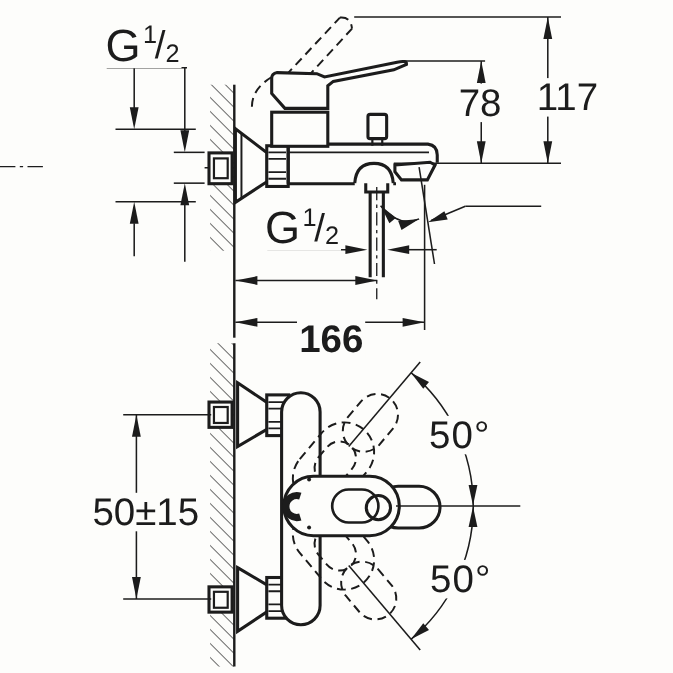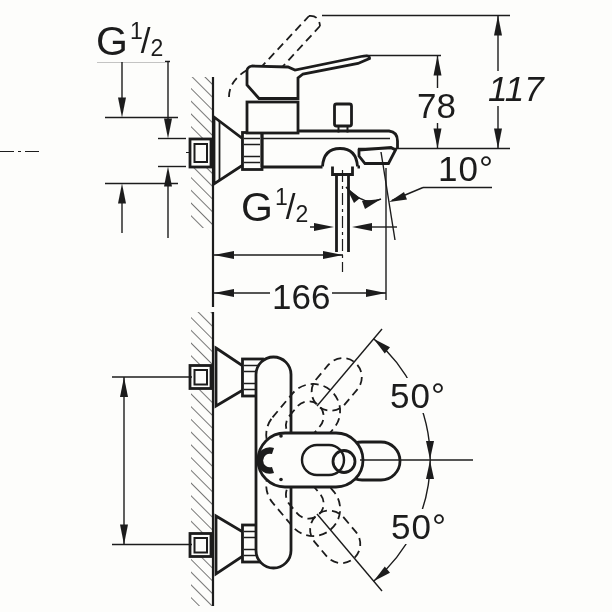--- a/index.html
+++ b/index.html
@@ -181,31 +181,31 @@
         <path d="M430,460.5 L426,479 L434,479 Z"></path>
       </g>
     </g>
   </svg>
 
   <div class="label gfrac" style="left:94px;top:21px;">
     <span class="gpre">G</span><span class="fnum">1</span><span class="fsl">/</span><span class="fden">2</span>
   </div>
 
 
-  <div class="label" style="left:486px;top:71px;font-style:italic;">117</div>
-
-  <div class="label" style="left:415px;top:88px;">78</div>
-
-  <div class="label deg" style="left:436px;top:151px;">10°</div>
+  <div class="label" style="left:486px;top:71px;">117</div>
+
+  <div class="label" style="left:415px;top:76px;">78</div>
+
 
   <div class="label gfrac" style="left:239px;top:187px;">
     <span class="gpre">G</span><span class="fnum">1</span><span class="fsl">/</span><span class="fden">2</span>
   </div>
 
 
-  <div class="label" style="left:270px;top:279px;">166</div>
-
+  <div class="label" style="left:270px;top:291px;font-weight:bold;">166</div>
+
+  <div class="label" style="left:82px;top:448px;">50±15</div>
 
   <div class="label deg" style="left:388px;top:378px;">50°</div>
 
   <div class="label deg" style="left:389px;top:509px;">50°</div>
 
 </div>
 
 </body></html>

